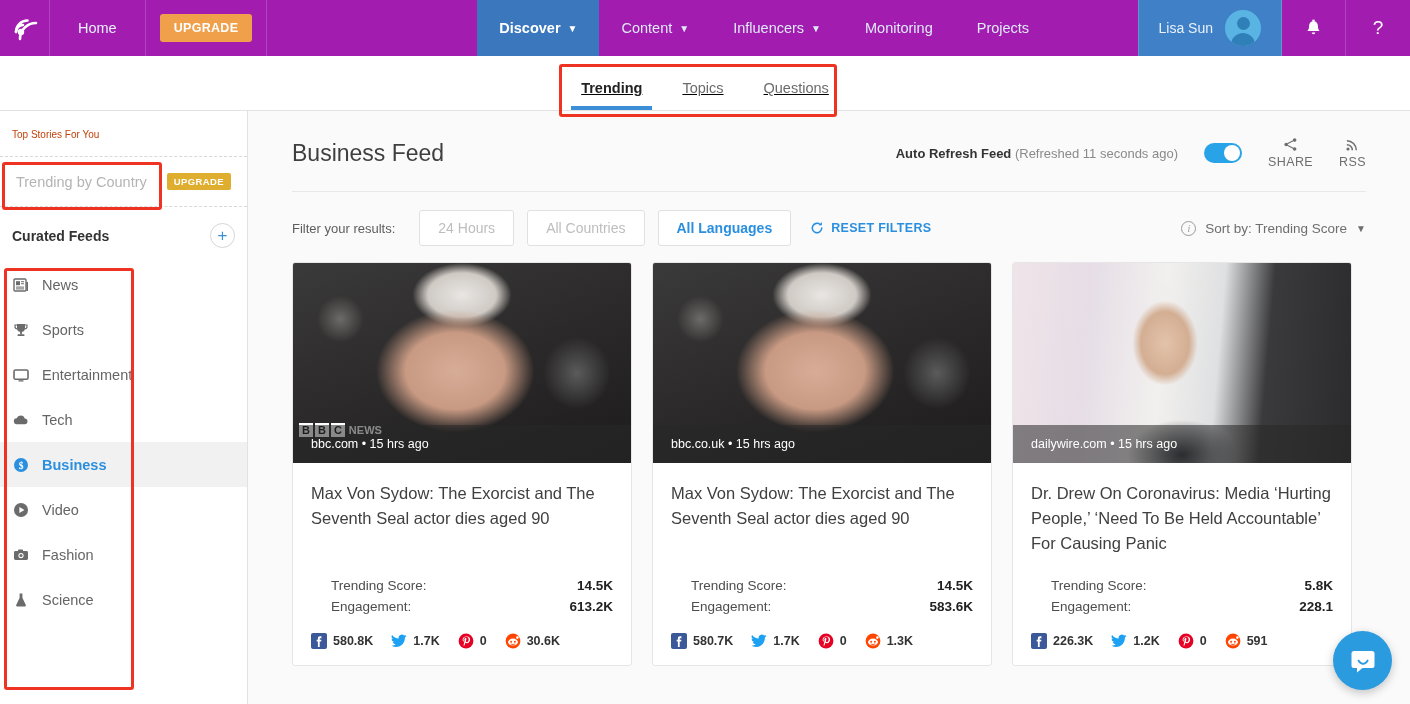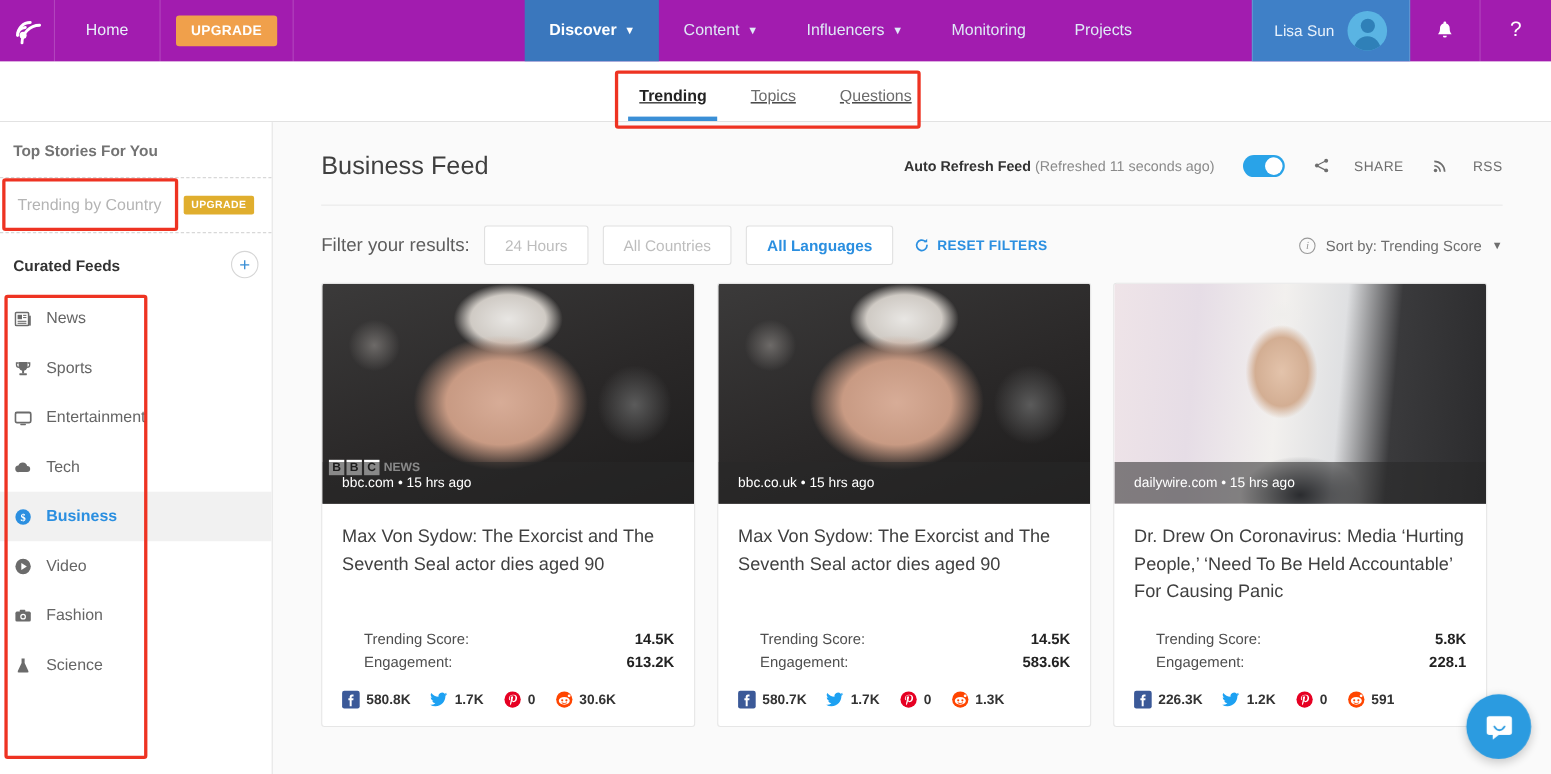--- a/index.html
+++ b/index.html
@@ -100,21 +100,21 @@
 
   
   .body-wrap { display:flex; height: calc(704px - 56px - 55px); }
 
   
   .sidebar {
     width: 248px; flex: 0 0 248px; background:#fff;
     border-right: 1px solid #e2e2e2; overflow:hidden; position:relative;
   }
   .sb-section-title {
-    font-size: 14px; font-weight: bold; color:#737373;
+    font-size: 10px; font-weight: normal; color:#c2410c;
     padding: 18px 16px 16px 12px;
   }
   .sb-divider { border-top: 1px dashed #d8d8d8; margin: 0; }
   .sb-country-row {
     display:flex; align-items:center; justify-content: center;
     padding: 16px 12px 16px 12px;
     gap: 20px;
   }
   .sb-country-label { font-size: 14.5px; color:#b4b4b4; }
   .badge-upgrade {
@@ -156,27 +156,27 @@
   .auto-refresh span.dim { color:#8a8a8a; }
   .toggle {
     width: 38px; height: 20px; border-radius: 10px; background:#29a3e8;
     position:relative; cursor:pointer; flex: 0 0 38px;
   }
   .toggle::after {
     content:""; position:absolute; width:16px; height:16px; border-radius:50%;
     background:#fff; top:2px; right:2px;
   }
   .head-action {
-    display:flex; align-items:center; gap:22px; font-size:12.5px;
-    color:#6e6e6e; letter-spacing:.4px; cursor:pointer;
+    display:flex; align-items:center; gap:3px; font-size:12.5px;
+    color:#6e6e6e; letter-spacing:.4px; cursor:pointer;flex-direction:column;
   }
   .filter-row {
     display:flex; align-items:center; padding: 18px 0 16px 0; gap: 13px;
   }
-  .filter-label { font-size: 17px; color:#5d5d5d; margin-right: 0; }
+  .filter-label { font-size: 13px; color:#5d5d5d; margin-right: 11px; }
   .chip {
     border: 1px solid #e0e0e0; background:#fff; border-radius:3px;
     font-size: 14px; padding: 9px 18px; color:#bdbdbd; cursor:pointer;
     font-family: "Liberation Sans", sans-serif; white-space:nowrap;
   }
   .chip.on { color:#2b8fe0; font-weight:bold; }
   .reset {
     display:flex; align-items:center; gap:7px; font-size:12.5px;
     color:#2b8fe0; font-weight:bold; letter-spacing:.3px; cursor:pointer;
     margin-left: 6px;

